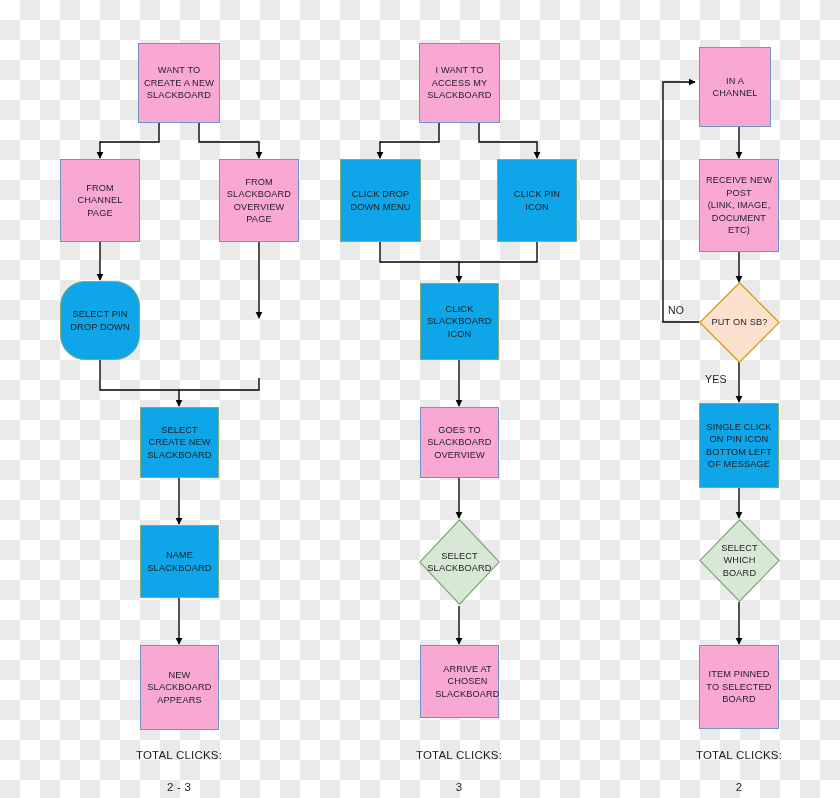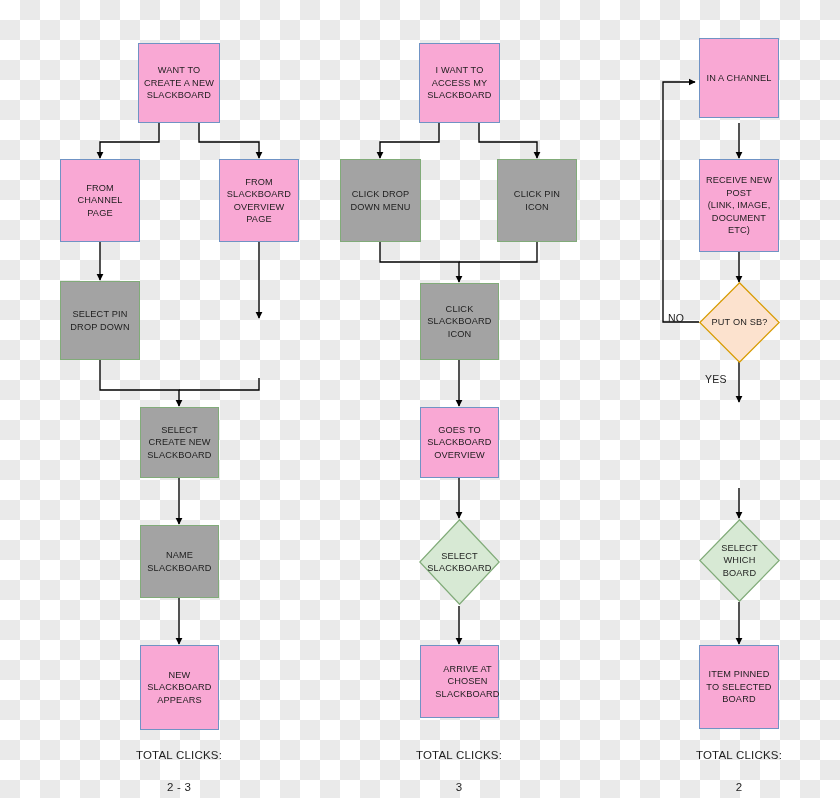--- a/index.html
+++ b/index.html
@@ -44,21 +44,21 @@
     line-height: 12.4px;
     letter-spacing: 0.15px;
     color: #1d1d1d;
     z-index: 3;
   }
   .node.blue {
     background: #f9a8d4;
     border: 1px solid #7093c4;
   }
   .node.green {
-    background: #a3a3a3;
+    background: #0ea5e9;
     border: 1px solid #81ab79;
   }
   .node .txt {
     padding: 0 3px;
     white-space: pre-line;
   }
 
   .diamond {
     position: absolute;
     z-index: 3;
@@ -186,21 +186,21 @@
 PAGE</span>
   </div>
 
   <div class="node blue" style="left:219px; top:159px; width:80px; height:83px;">
     <span class="txt">FROM
 SLACKBOARD
 OVERVIEW
 PAGE</span>
   </div>
 
-  <div class="node green" style="left:60px; top:281px; width:80px; height:79px;">
+  <div class="node green" style="left:60px; top:281px; width:80px; height:79px;border-radius:25px;">
     <span class="txt">SELECT PIN
 DROP DOWN</span>
   </div>
 
   <div class="node green" style="left:140px; top:407px; width:79px; height:71px;">
     <span class="txt">SELECT
 CREATE NEW
 SLACKBOARD</span>
   </div>
 
@@ -260,43 +260,49 @@
     <span class="txt">ARRIVE AT
 CHOSEN
 SLACKBOARD</span>
   </div>
 
   <div class="total" style="left:384px; top:731px; width:150px;">
     <span>TOTAL CLICKS:</span><br>
     <span>3</span>
   </div>
 
-  <div class="node blue" style="left:699px; top:38px; width:80px; height:80px;">
+  <div class="node blue" style="left:699px; top:47px; width:72px; height:80px;">
     <span class="txt">IN A CHANNEL</span>
   </div>
 
   <div class="node blue" style="left:699px; top:159px; width:80px; height:93px;">
     <span class="txt">RECEIVE NEW
 POST
 (LINK, IMAGE,
 DOCUMENT
 ETC)</span>
   </div>
 
   <div class="diamond" style="left:699px; top:282px; width:81px; height:81px;">
     <svg class="shape" viewBox="0 0 81 81" preserveAspectRatio="none">
       <polygon points="40.5,0.8 80.2,40.5 40.5,80.2 0.8,40.5" fill="#fce2ce" stroke="#d79b00" stroke-width="1.3"></polygon>
     </svg>
     <span class="dlabel">PUT ON SB?</span>
   </div>
 
-  <div class="edge-label" style="left:668px; top:304px;margin-top:8px;">NO</div>
+  <div class="edge-label" style="left:668px; top:304px;">NO</div>
 
   <div class="edge-label" style="left:705px; top:373px;">YES</div>
 
+  <div class="node green" style="left:699px; top:403px; width:80px; height:85px;">
+    <span class="txt">SINGLE CLICK
+ON PIN ICON
+BOTTOM LEFT
+OF MESSAGE</span>
+  </div>
 
   <div class="diamond" style="left:699px; top:519px; width:81px; height:83px;">
     <svg class="shape" viewBox="0 0 81 83" preserveAspectRatio="none">
       <polygon points="40.5,0.8 80.2,41.5 40.5,82.2 0.8,41.5" fill="#d7e9d4" stroke="#81ab79" stroke-width="1.3"></polygon>
     </svg>
     <span class="dlabel">SELECT
 WHICH
 BOARD</span>
   </div>
 

